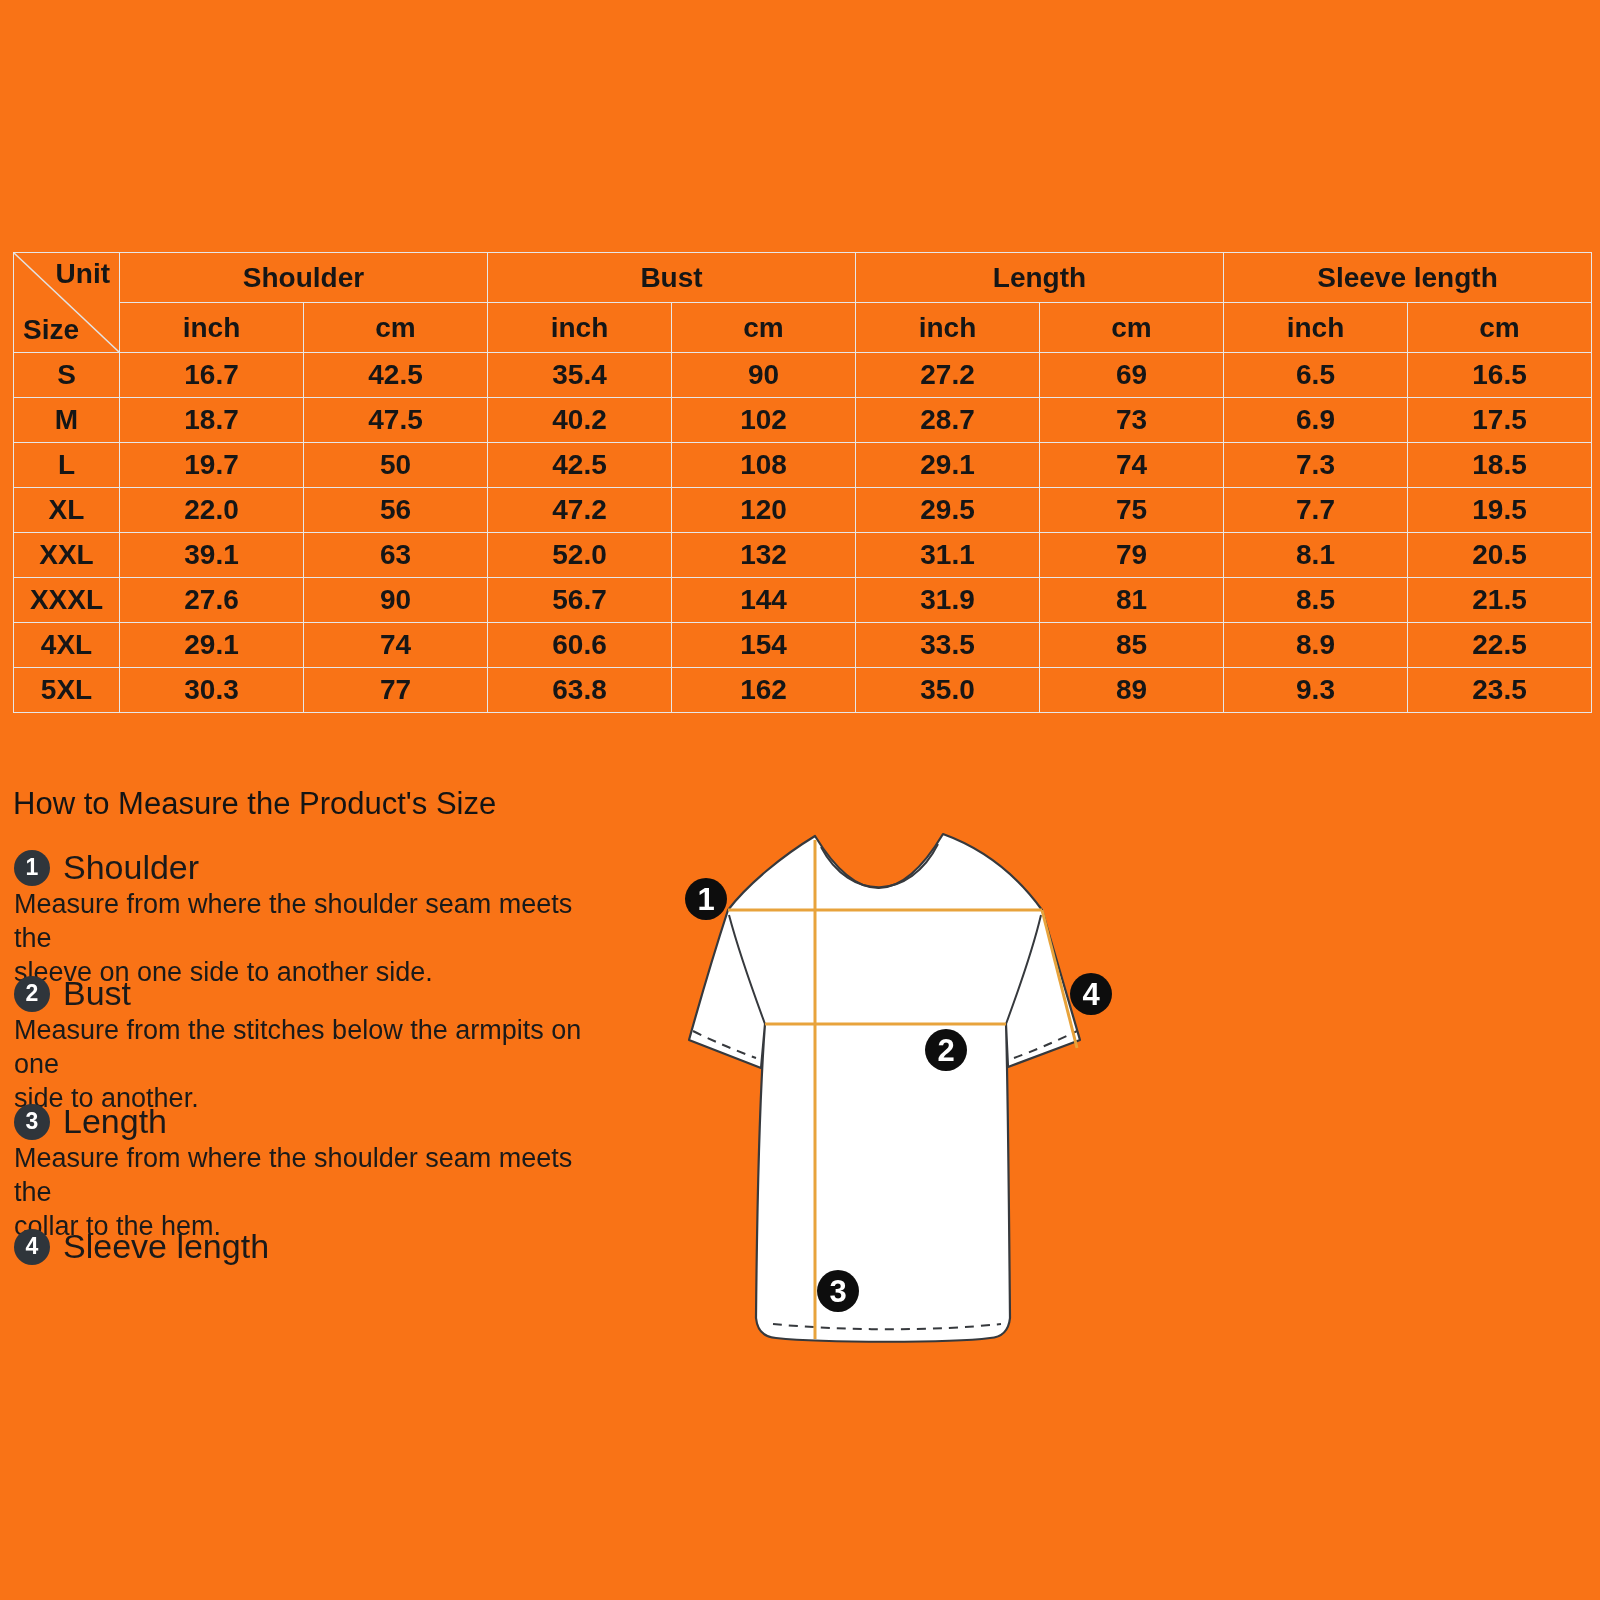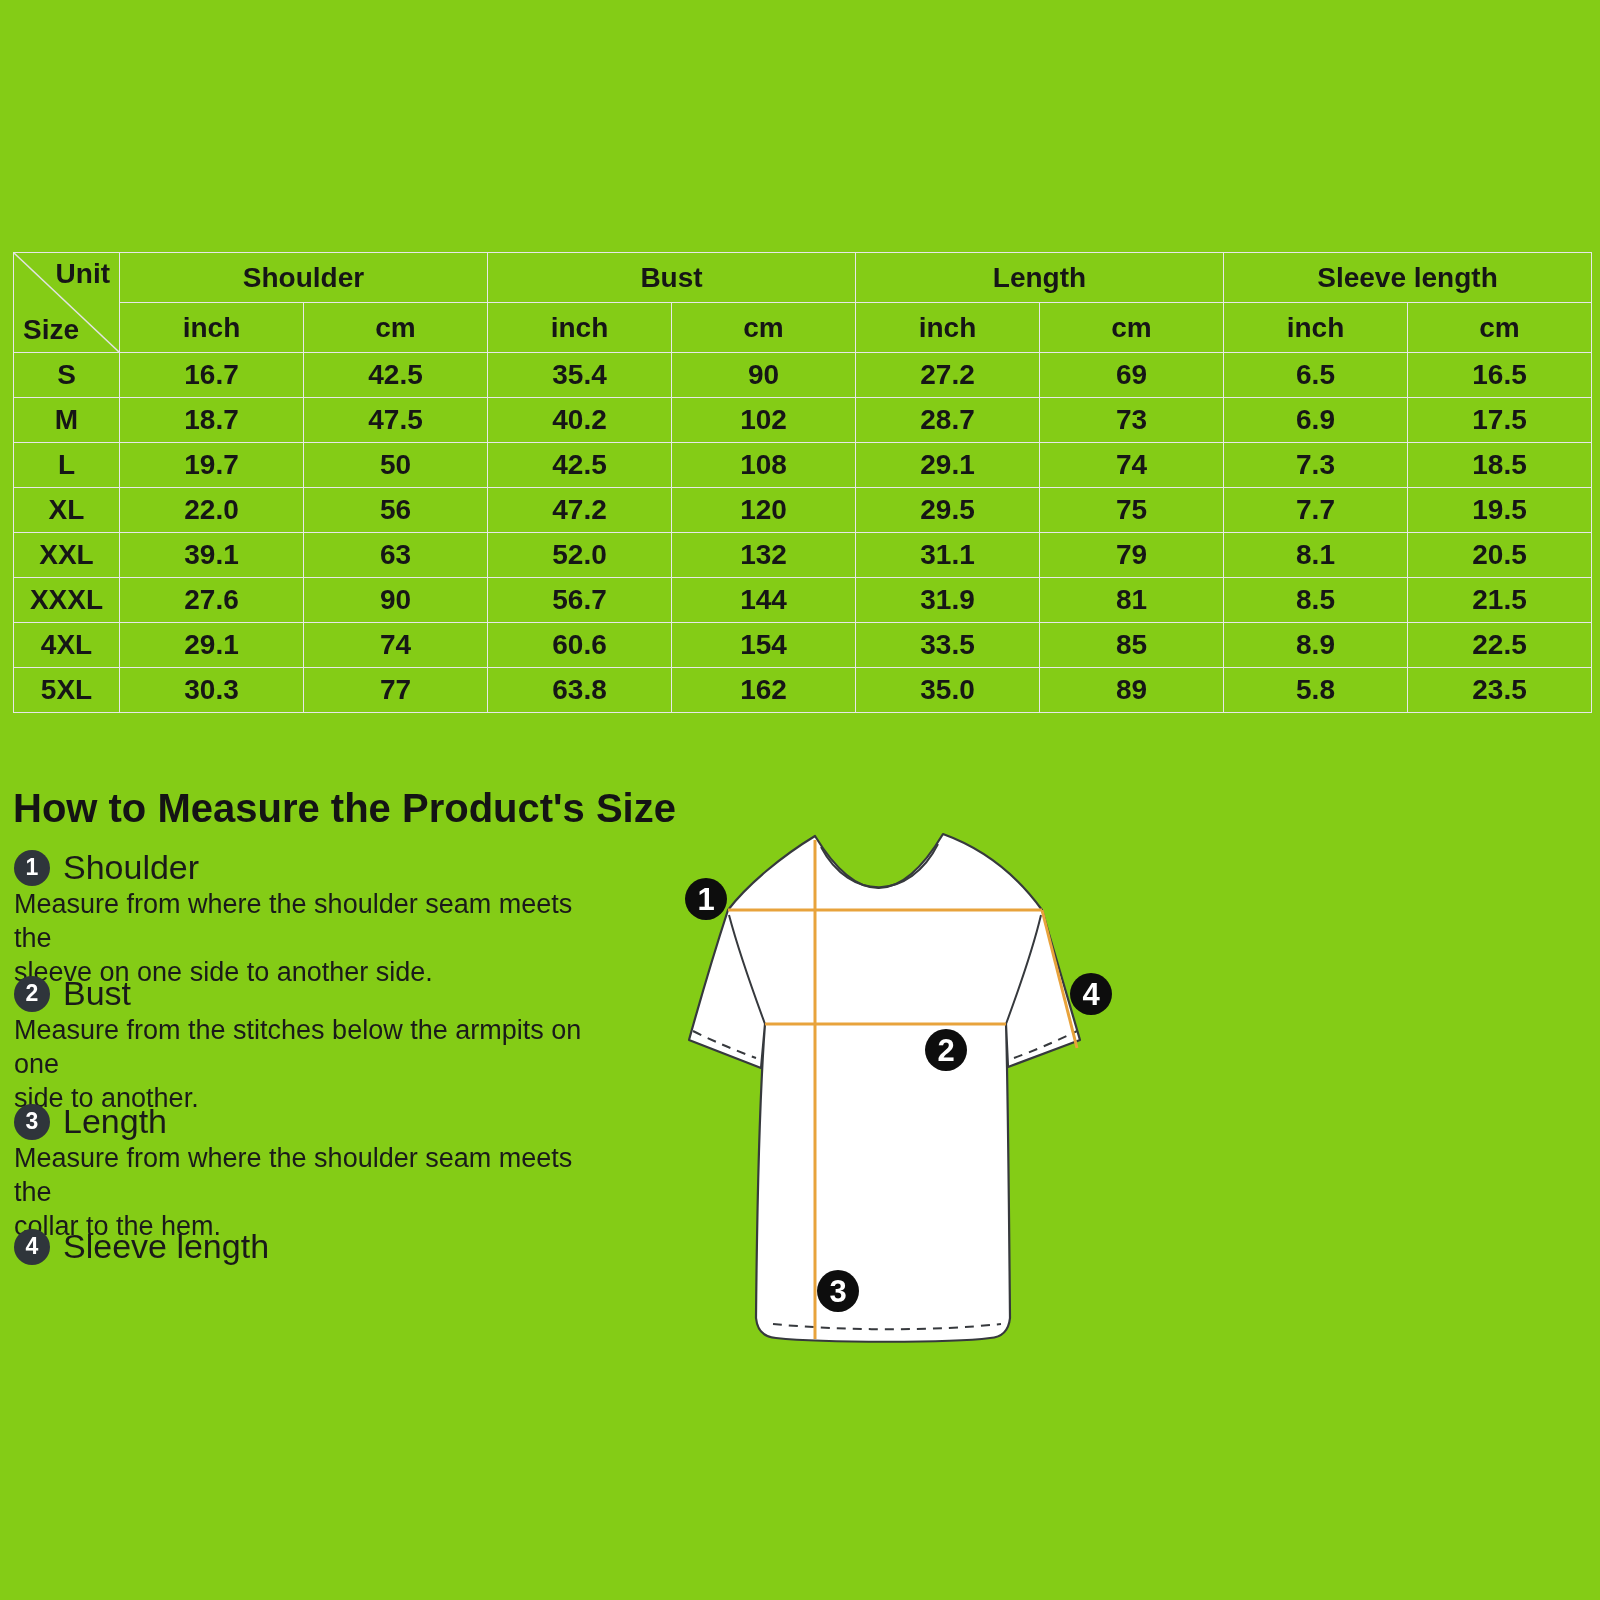--- a/index.html
+++ b/index.html
@@ -1,17 +1,17 @@
 <!DOCTYPE html>
 <html><head>
 <meta charset="utf-8">
 <style>
   html,body { margin:0; padding:0; background:#ffffff; }
   .page {
-    position:relative; width:1600px; height:1600px; background:#84cc16;
+    position:relative; width:1600px; height:1600px; background:#f97316;
     font-family:"Liberation Sans", sans-serif; color:#1a1a1a; overflow:hidden;
   }
 
   
   table.size-table {
     position:absolute; left:13px; top:252px; width:1579px;
     border-collapse:collapse; table-layout:fixed;
     font-size:28px; font-weight:bold; color:#161616;
   }
   .size-table th, .size-table td {
@@ -22,21 +22,21 @@
   .size-table tbody tr { height:45px; }
   .size-table .corner { position:relative; }
   .size-table .corner svg { position:absolute; inset:0; width:100%; height:100%; }
   .size-table .corner .unit-label { position:absolute; top:7px; right:9px; line-height:1; }
   .size-table .corner .size-label { position:absolute; bottom:8px; left:9px; line-height:1; }
 
   
   .footnote { position:absolute; left:14px; top:716px; font-size:26px; color:#1c1c1c; }
 
   
-  .guide-heading { position:absolute; left:13px; top:786px; font-size:40px; font-weight:700; color:#141414; }
+  .guide-heading { position:absolute; left:13px; top:786px; font-size:31px; font-weight:400; color:#141414; }
   .guide-item { position:absolute; left:14px; width:600px; }
   .guide-item.item-1 { top:848px; }
   .guide-item.item-2 { top:974px; }
   .guide-item.item-3 { top:1102px; }
   .guide-item.item-4 { top:1227px; }
   .item-head { display:flex; align-items:center; gap:13px; }
   .step-badge {
     width:36px; height:36px; border-radius:50%; background:#2f353b; color:#ffffff;
     font-size:23px; font-weight:bold; display:flex; align-items:center; justify-content:center;
     flex:0 0 36px;
@@ -176,21 +176,21 @@
         </tr>
         <tr>
       <td>5XL</td>
 
     <td>30.3</td>
           <td>77</td>
           <td>63.8</td>
           <td>162</td>
           <td>35.0</td>
           <td>89</td>
-          <td>5.8</td>
+          <td>9.3</td>
           <td>23.5</td>
         </tr>
       </tbody>
   </table>
 
 
   <div class="guide-heading">How to Measure the Product's Size</div>
 
   <div class="guide-item item-1">
     <div class="item-head">

